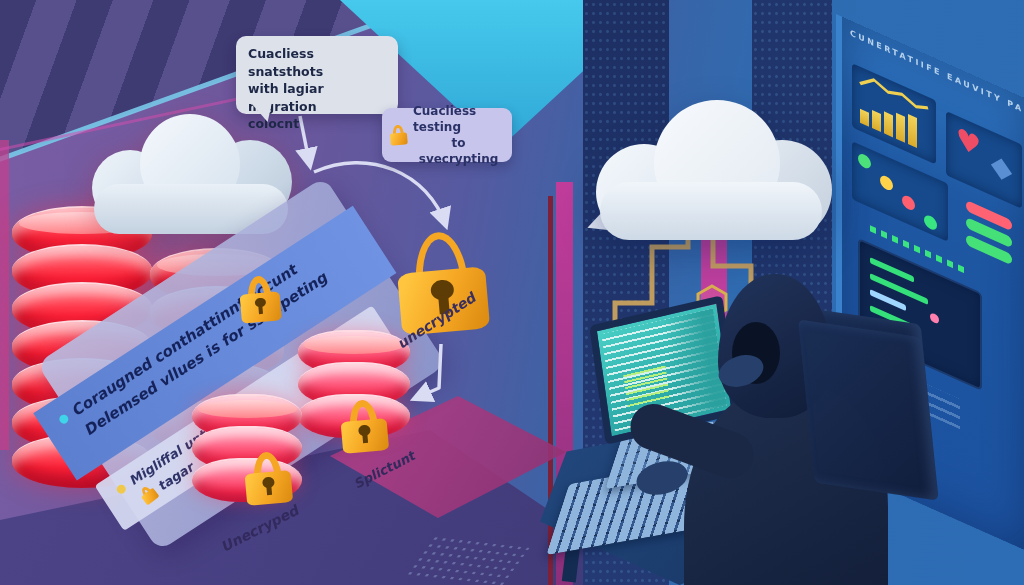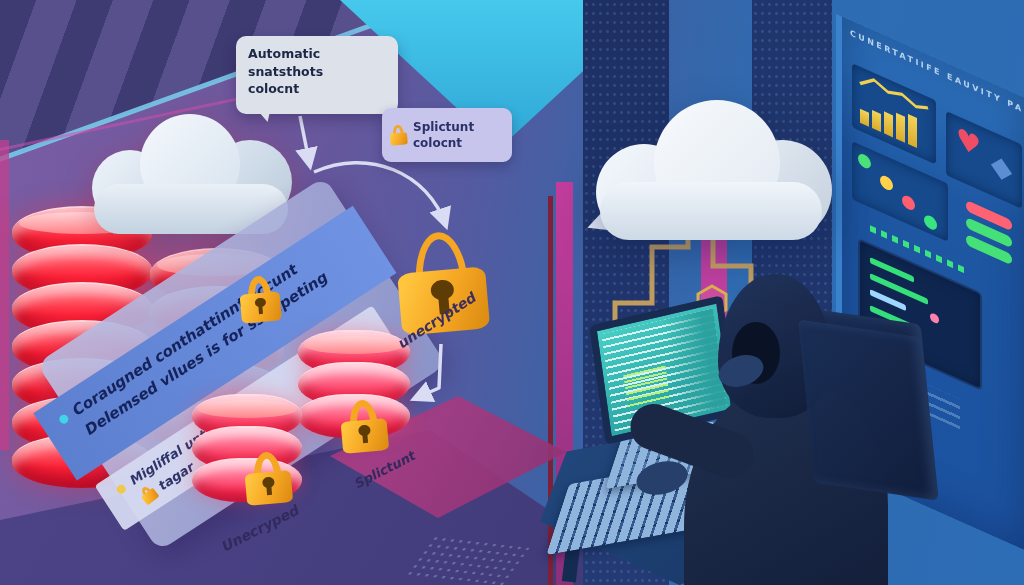--- a/index.html
+++ b/index.html
@@ -386,26 +386,28 @@
       <marker id="ahl" viewBox="0 0 10 10" refX="8" refY="5" markerWidth="6.5" markerHeight="6.5" orient="auto-start-reverse">
         <path d="M0,0 L10,5 L0,10 z" fill="#d9dcf2"></path>
       </marker>
     </defs>
     <path d="M300,116 L310,166" fill="none" stroke="#d9dcf2" stroke-width="3.5" marker-end="url(#ahl)"></path>
     <path d="M314,172 C 368,148 428,172 446,226" fill="none" stroke="#d9dcf2" stroke-width="3.5" marker-end="url(#ahl)"></path>
     <path d="M441,344 L439,388 L414,399" fill="none" stroke="#d9dcf2" stroke-width="3.5" stroke-linejoin="round" marker-end="url(#ahl)"></path>
   </svg>
 
   <div class="callout1 z11">
-    <div style="position:relative">Automatic snatsthots</div>
+    <div style="position:relative">Cuacliess snatsthots</div>
+    <div style="position:relative">with lagiar migration</div>
     <div style="position:relative">colocnt</div>
   </div>
   <div class="callout2 z11">
     <span class="lock lock-mini" style="width:17px;height:20px">
         <span class="shackle"></span>
         <span class="body"></span>
       </span>
     <span class="txt">
-      <span style="position:relative;display:block">Splictunt colocnt</span>
+      <span style="position:relative;display:block">Cuacliess testing</span>
+      <span style="position:relative;display:block;text-align:center">to svecrypting</span>
     </span>
   </div>
 
 </div>
 
 </body></html>

